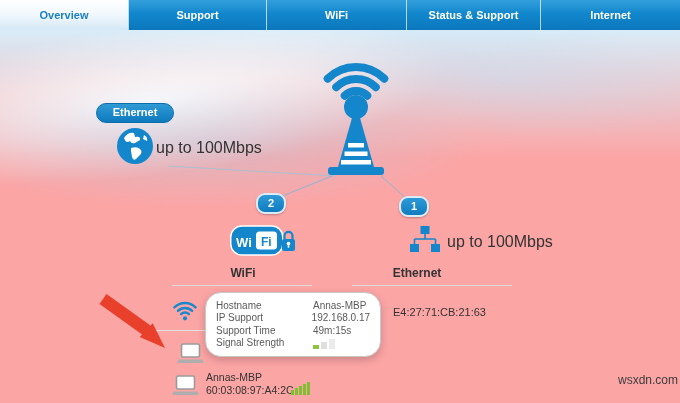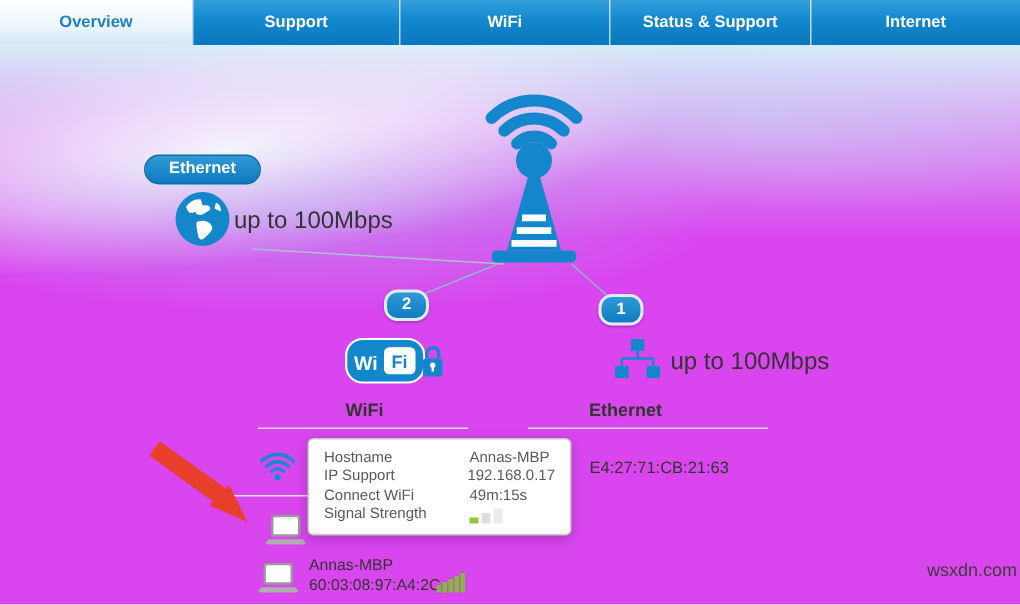--- a/index.html
+++ b/index.html
@@ -1,16 +1,16 @@
 <!DOCTYPE html>
 <html><head>
 <meta charset="utf-8">
 <style>
   html,body{margin:0;padding:0;background:#fff;}
-  #screen{position:relative;width:680px;height:403px;overflow:hidden;background:#d946ef;
+  #screen{position:relative;width:680px;height:403px;overflow:hidden;background:#fca5a5;
           font-family:"Liberation Sans",sans-serif;}
 
   
   .nav{position:absolute;top:0;left:0;width:680px;height:30px;display:flex;z-index:30;}
   .tab{display:flex;align-items:center;justify-content:center;font-size:11px;font-weight:bold;
        color:#fff;background:linear-gradient(180deg,#34a0dc 0%,#1287cd 45%,#0b77bc 100%);
        border-left:1px solid rgba(255,255,255,.7);box-sizing:border-box;cursor:pointer;}
   .tab:first-child{border-left:none;}
   .tab.active{background:linear-gradient(180deg,#ffffff 0%,#eef6fc 55%,#d4e8f6 100%);color:#1b80c5;}
   .t0{width:128px}.t1{width:138px}.t2{width:140px}.t3{width:140px}.t4{width:134px}
@@ -58,21 +58,21 @@
   .mac-eth{left:381px;top:306px;font-size:11px;color:#333;z-index:6;padding-left:12px;}
 
   .bars{left:291px;top:381px;display:flex;align-items:flex-end;gap:1px;height:14px;z-index:6;}
   .bars i{display:block;width:3px;background:#7fbf30;}
   .bars i:nth-child(1){height:5px}.bars i:nth-child(2){height:7px}
   .bars i:nth-child(3){height:9px}.bars i:nth-child(4){height:11px}
   .bars i:nth-child(5){height:13px}
 
   
   .tooltip{left:205px;top:292px;width:176px;box-sizing:border-box;padding:7px 10px 6px 10px;
-           background:#fff;border:1px solid #c8c8c8;border-radius:4px;z-index:20;
+           background:#fff;border:1px solid #c8c8c8;border-radius:16px;z-index:20;
            box-shadow:0 3px 9px rgba(0,0,0,.20);font-size:10px;color:#5a5a5a;}
   .tip-row{display:flex;line-height:12.4px;}
   .tip-label{width:97px;}
   .tip-val{flex:1;white-space:nowrap;}
   .tbars{display:flex;align-items:flex-end;gap:2px;height:10px;margin-top:2px;}
   .tbars i{display:block;width:6px;}
   .tbars .g{height:4px;background:#8cc63e;}
   .tbars .e1{height:7px;background:#dedede;}
   .tbars .e2{height:10px;background:#ebebeb;}
 
@@ -188,21 +188,21 @@
   <div class="abs tooltip">
     <div class="tip-row">
       <span class="tip-label">Hostname</span>
       <span class="tip-val">Annas-MBP</span>
     </div>
     <div class="tip-row">
       <span class="tip-label">IP Support</span>
       <span class="tip-val">192.168.0.17</span>
     </div>
     <div class="tip-row">
-      <span class="tip-label">Connect WiFi</span>
+      <span class="tip-label">Support Time</span>
       <span class="tip-val">49m:15s</span>
     </div>
     <div class="tip-row">
       <span class="tip-label">Signal Strength</span>
       <span class="tip-val">
         <span class="tbars">
           <i class="g"></i>
             <i class="e1"></i>
             <i class="e2"></i>
         </span>

